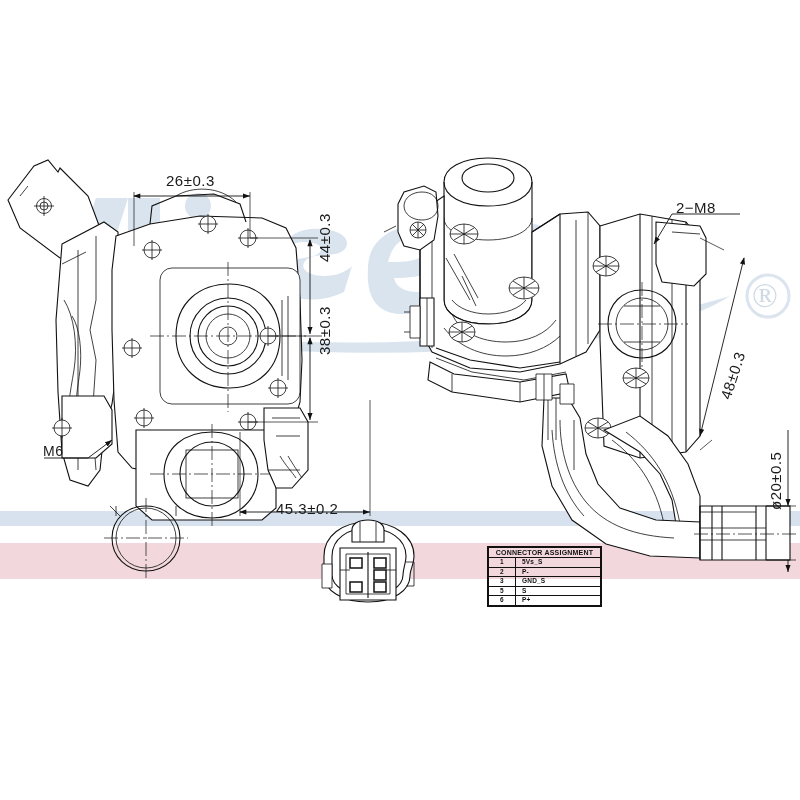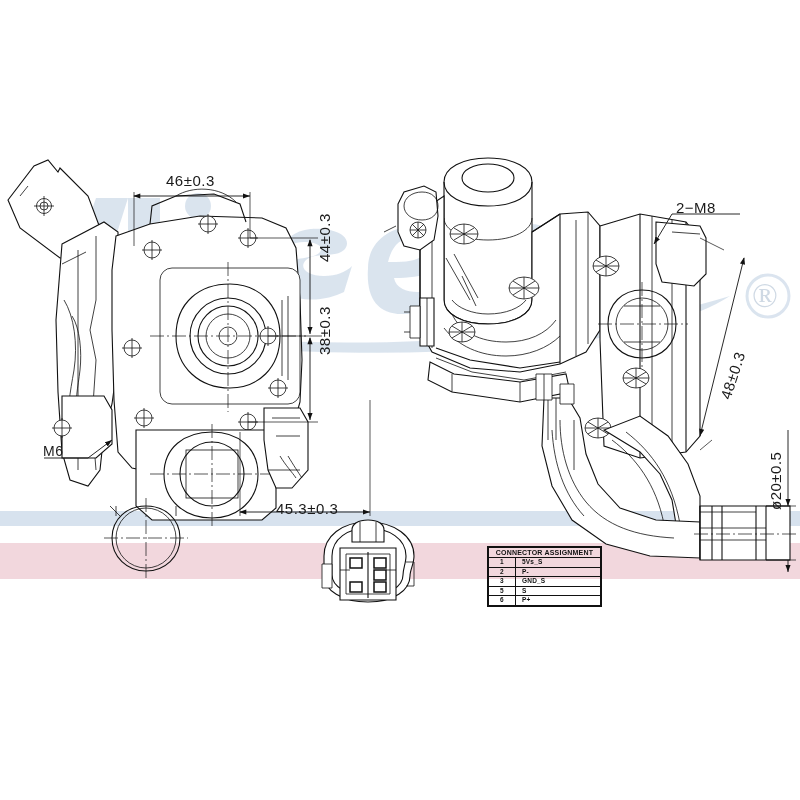--- a/index.html
+++ b/index.html
@@ -501,24 +501,24 @@
       <rect class="th" x="374" y="570" width="12" height="10"></rect>
       <line class="o" x1="368" y1="552" x2="368" y2="598"></line>
       <path class="o2" d="M340,570 L350,570 M386,570 L396,570"></path>
 
       <path class="fw2" d="M322,564 L332,564 L332,588 L322,588 Z"></path>
       <path class="o2" d="M406,562 L414,562 L414,586 L406,586"></path>
     </g>
 
   </svg>
 
-  <div class="lbl" id="dim-46">46±0.3</div>
+  <div class="lbl" id="dim-46">26±0.3</div>
   <div class="lbl" id="dim-44">44±0.3</div>
   <div class="lbl" id="dim-38">38±0.3</div>
-  <div class="lbl" id="dim-453">45.3±0.3</div>
+  <div class="lbl" id="dim-453">45.3±0.2</div>
   <div class="lbl" id="dim-m6">M6</div>
   <div class="lbl" id="dim-2m8">2−M8</div>
   <div class="lbl" id="dim-48">48±0.3</div>
   <div class="lbl" id="dim-d20">ø20±0.5</div>
 
   <div id="conn-table">
     <table>
       <thead>
         <tr>
           <th colspan="2">CONNECTOR ASSIGNMENT</th>

